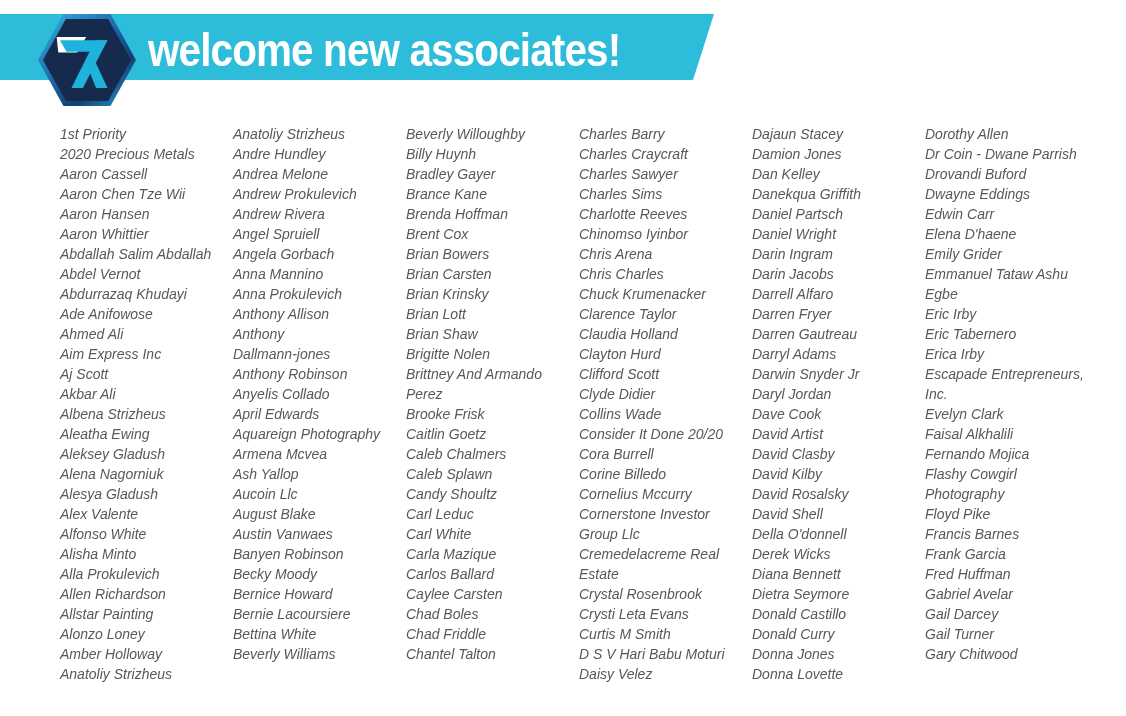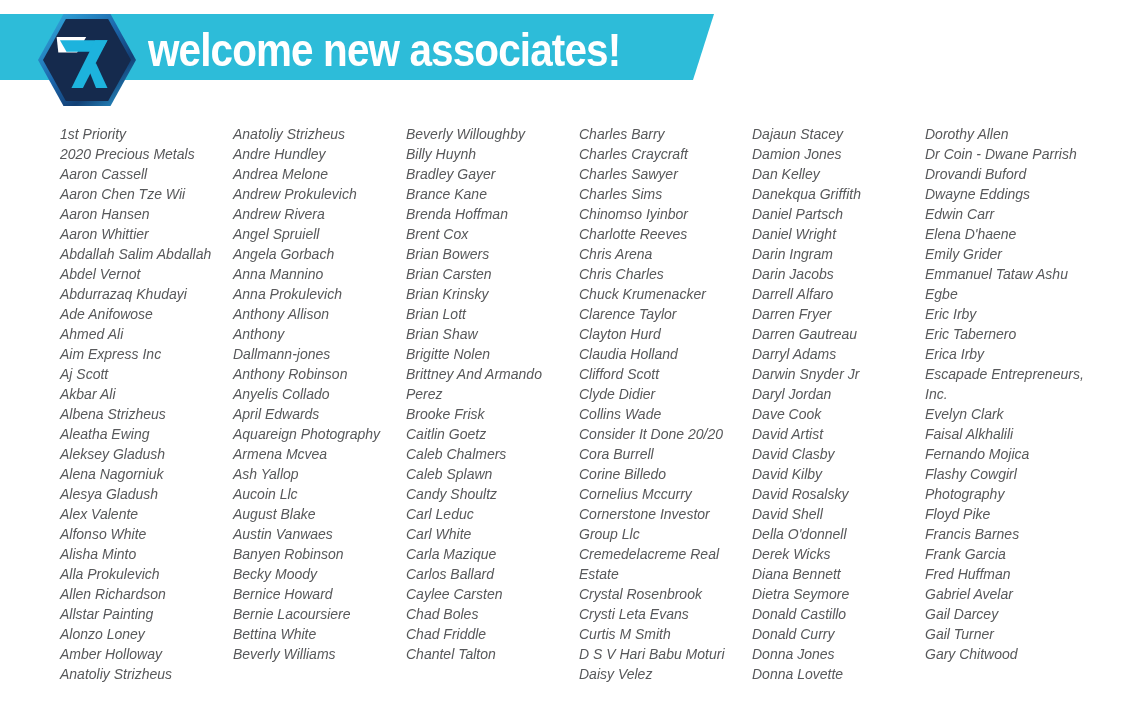--- a/index.html
+++ b/index.html
@@ -165,28 +165,28 @@
       <li>Caylee Carsten</li>
       <li>Chad Boles</li>
       <li>Chad Friddle</li>
       <li>Chantel Talton</li>
     </ul>
   <ul class="col">
       <li>Charles Barry</li>
       <li>Charles Craycraft</li>
       <li>Charles Sawyer</li>
       <li>Charles Sims</li>
+      <li>Charlotte Reeves</li>
       <li>Chinomso Iyinbor</li>
-      <li>Charlotte Reeves</li>
       <li>Chris Arena</li>
       <li>Chris Charles</li>
       <li>Chuck Krumenacker</li>
       <li>Clarence Taylor</li>
+      <li>Claudia Holland</li>
       <li>Clayton Hurd</li>
-      <li>Claudia Holland</li>
       <li>Clifford Scott</li>
       <li>Clyde Didier</li>
       <li>Collins Wade</li>
       <li>Consider It Done 20/20</li>
       <li>Cora Burrell</li>
       <li>Corine Billedo</li>
       <li>Cornelius Mccurry</li>
       <li>Cornerstone Investor
 Group Llc</li>
       <li>Cremedelacreme Real

